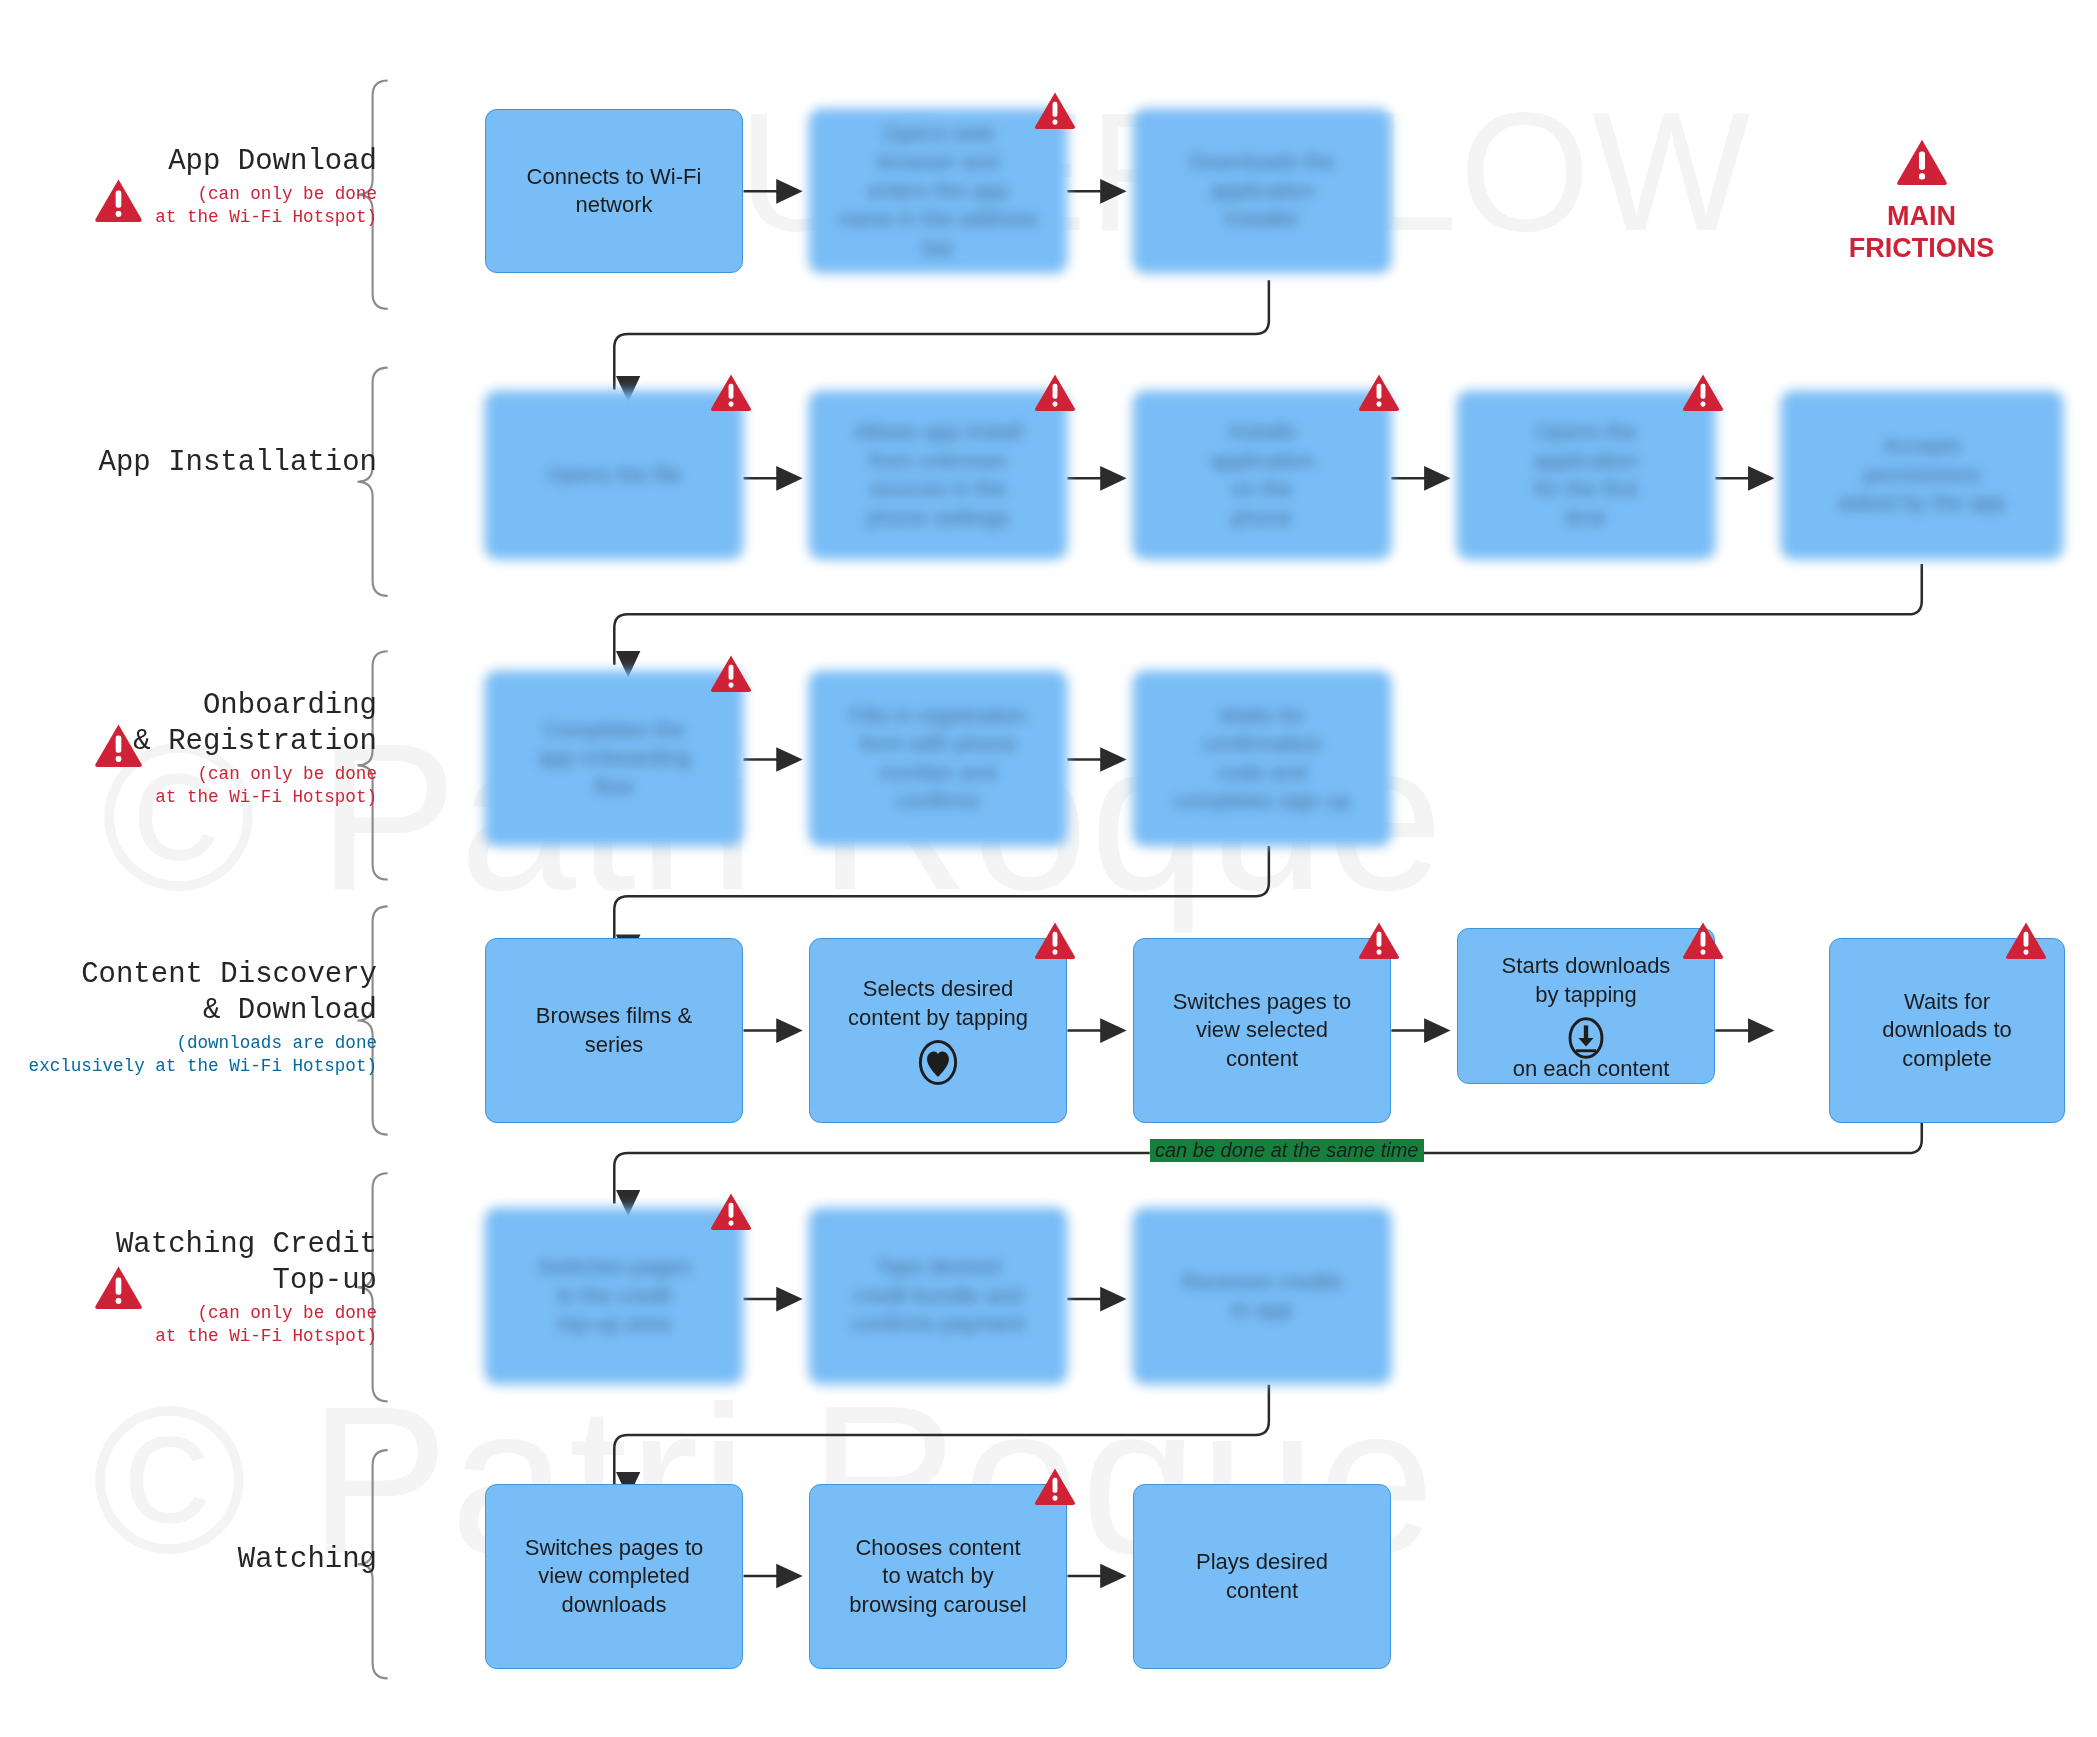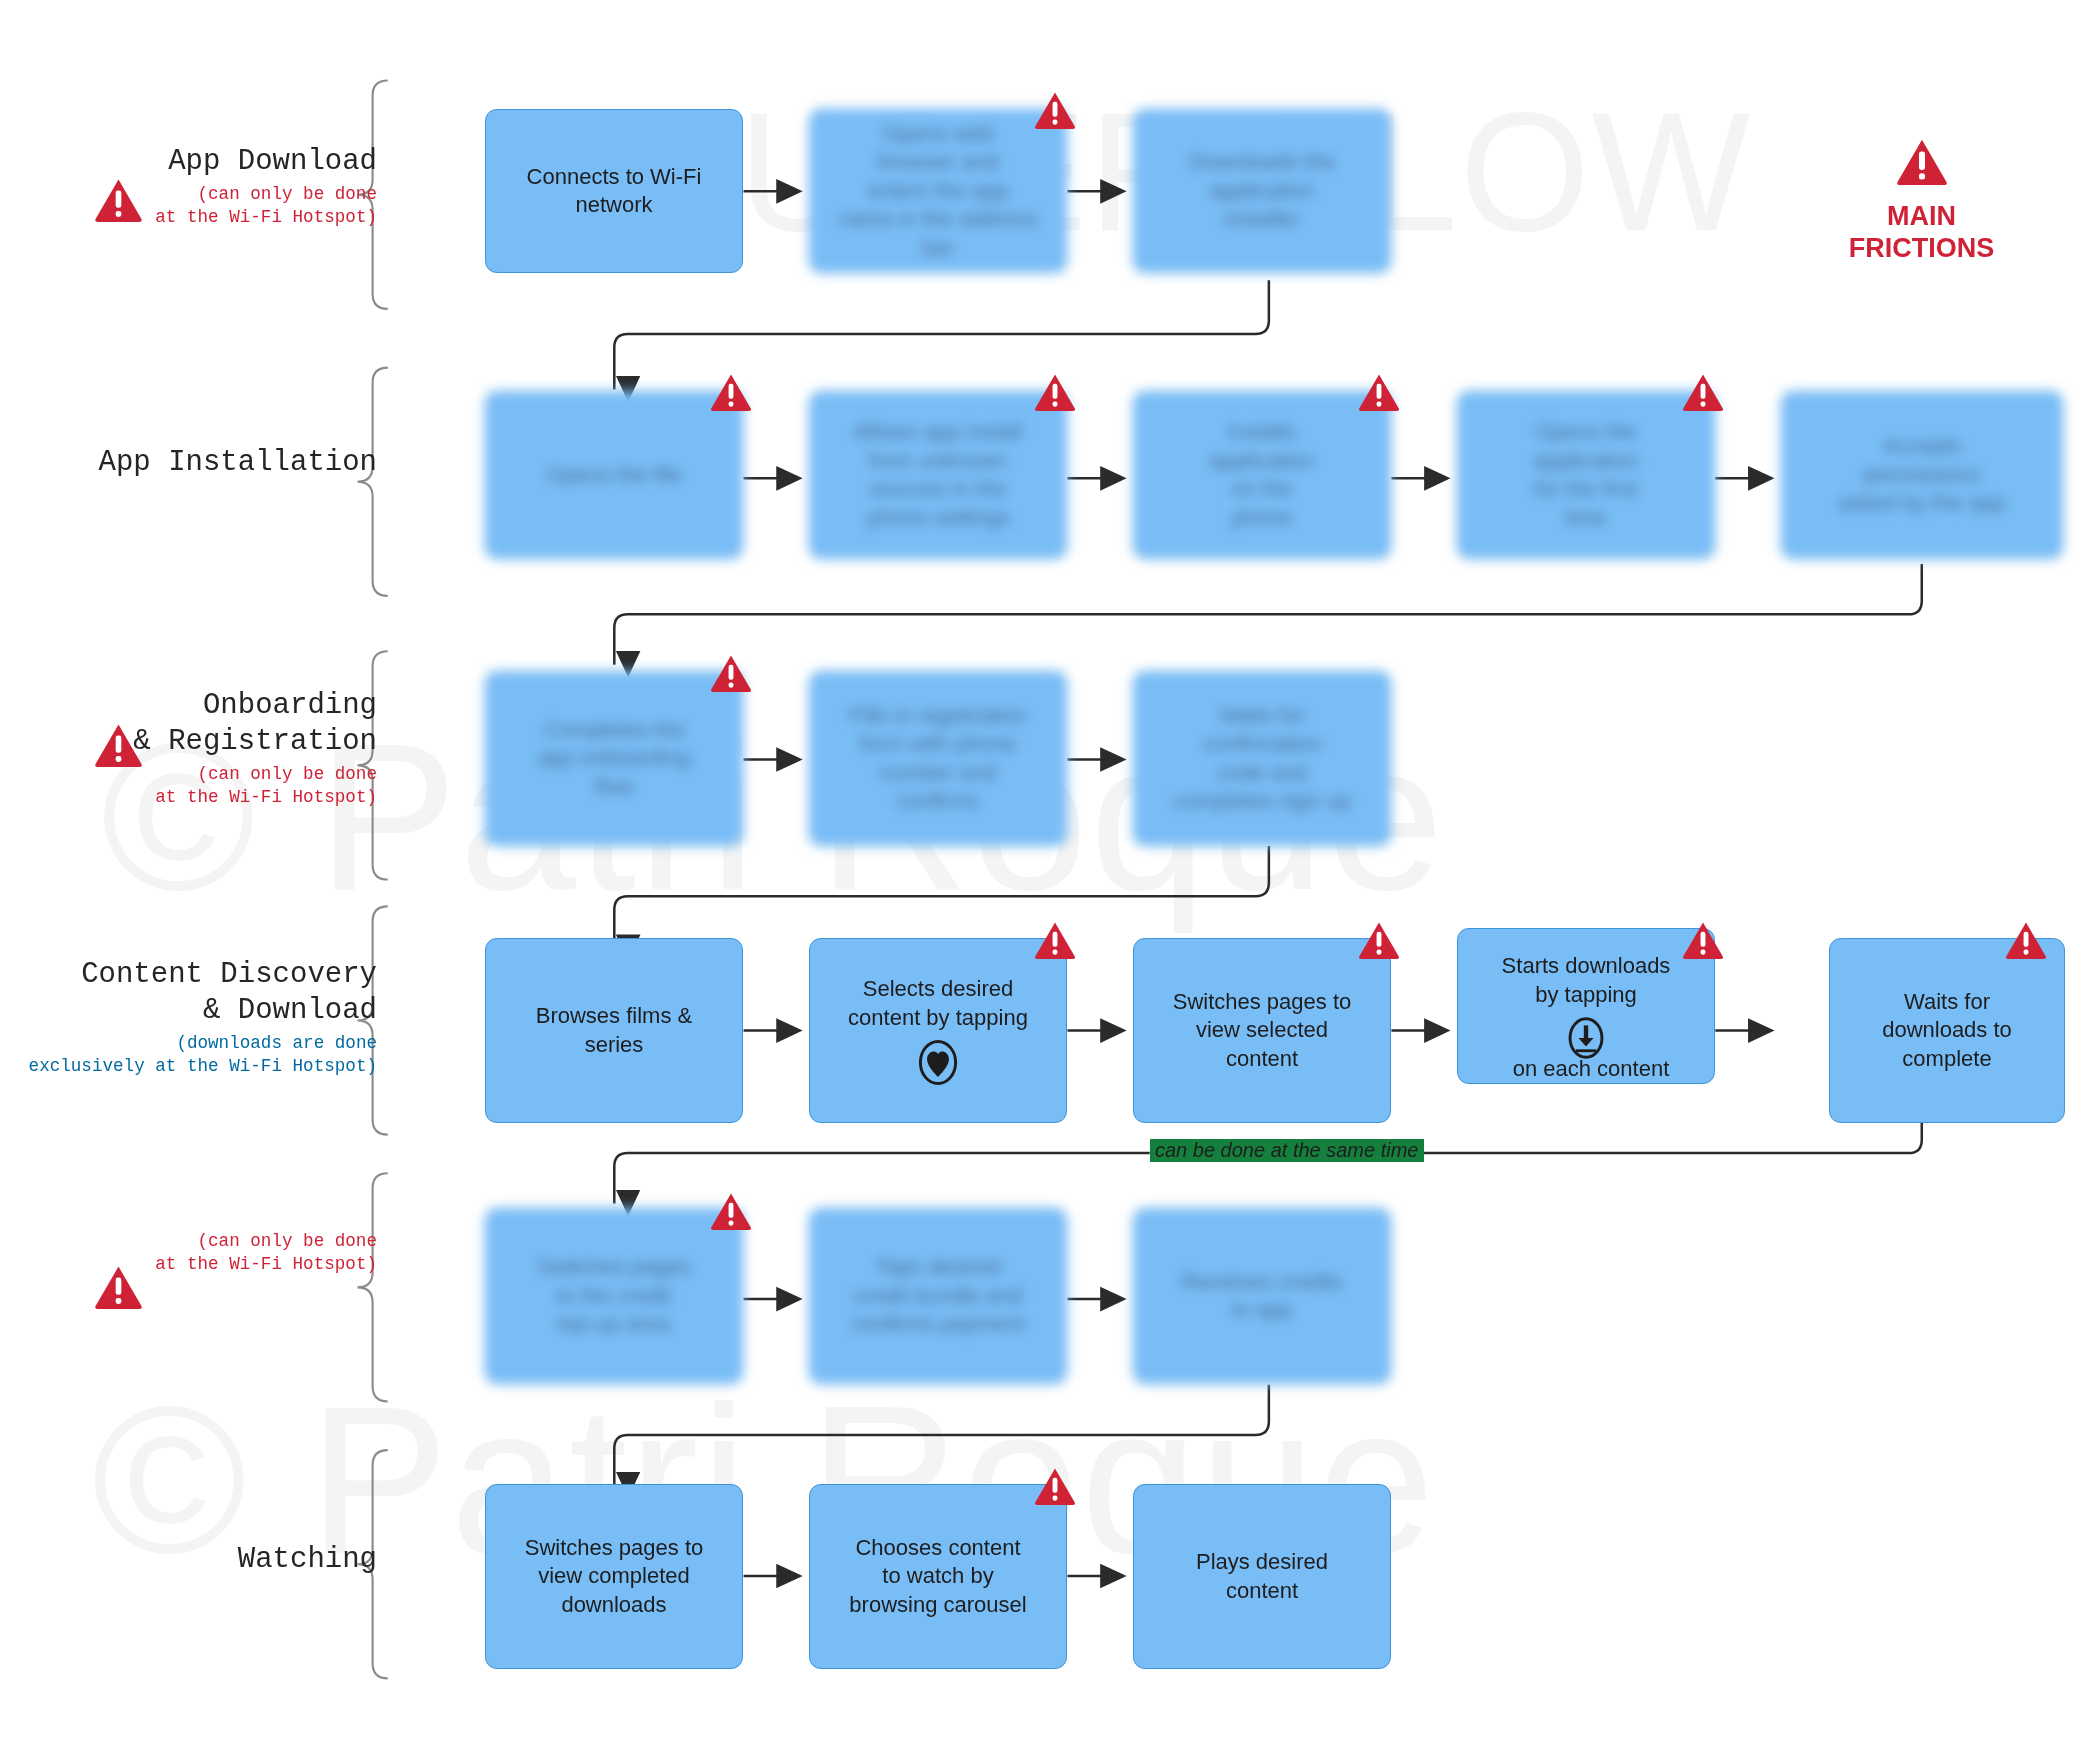--- a/index.html
+++ b/index.html
@@ -251,20 +251,22 @@
   </div>
 
   <div class="row-label" style="top:957px;">
     <div class="title">Content Discovery
 &amp; Download</div>
     <div class="sub gray">(downloads are done
 exclusively at the Wi-Fi Hotspot)</div>
   </div>
 
   <div class="row-label" style="top:1227px;">
+    <div class="title">Watching Credit
+Top-up</div>
     <div class="sub red">(can only be done
 at the Wi-Fi Hotspot)</div>
   </div>
   <div class="warn" style="left:94px; top:1265px;">
     <svg width="49" height="44" viewBox="0 0 62 56">
         <path d="M31 2 L60 52 Q62 56 57 56 L5 56 Q0 56 2 52 Z" fill="#CF2236"></path>
         <rect x="27.4" y="16" width="7.2" height="22" rx="3" fill="#fff"></rect>
         <rect x="27.4" y="42" width="7.2" height="7.6" rx="3" fill="#fff"></rect>
       </svg>
   </div>

